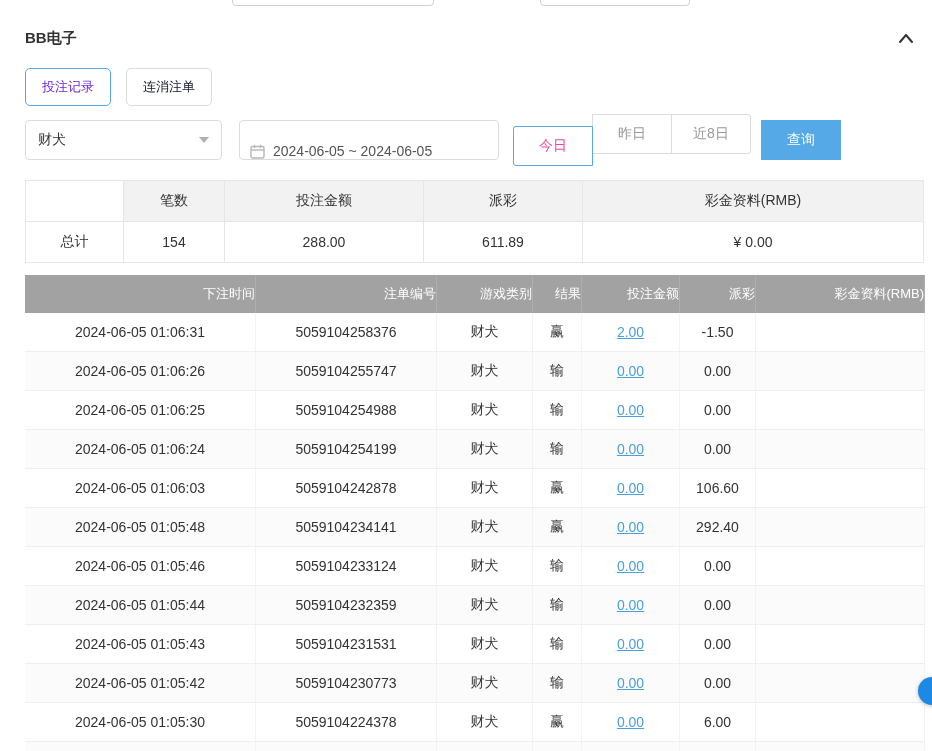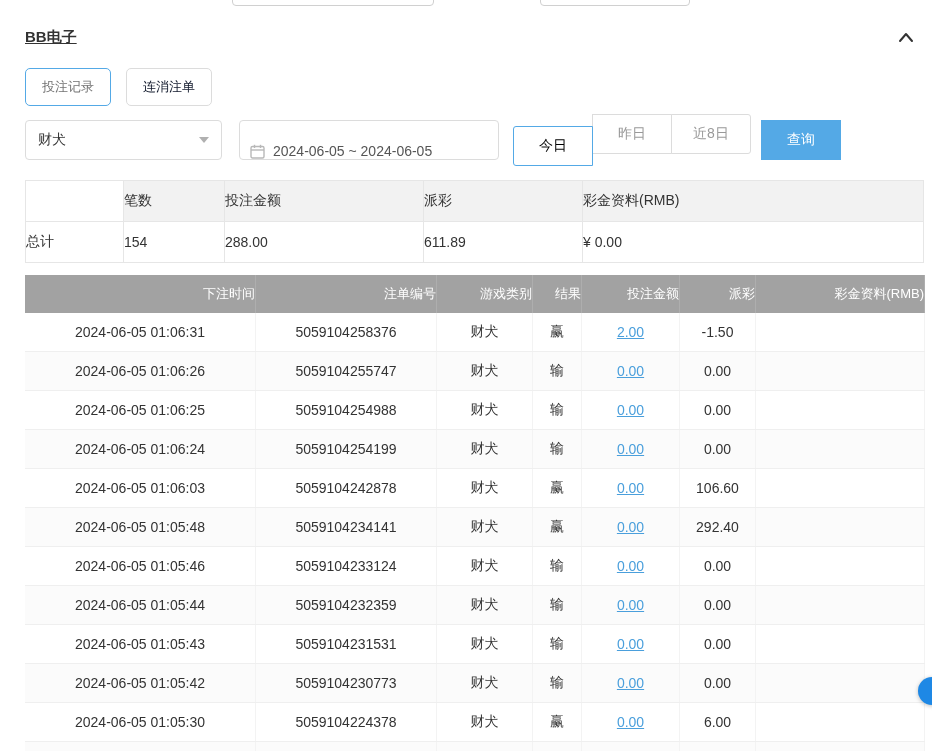--- a/index.html
+++ b/index.html
@@ -28,23 +28,22 @@
     border-radius: 4px;
     background: #fff;
   }
   .partial-1 { left: 232px; width: 200px; }
   .partial-2 { left: 540px; width: 148px; }
 
   
   .section-header {
     display: flex;
     justify-content: space-between;
-    align-items: center;
+    align-items: flex-end;
     height: 22px;
-    text-decoration: underline;
   }
   .page-title {
     font-size: 15px;
     font-weight: 700;
     margin: 0;
     color: #333;
   }
   .collapse-btn {
     width: 20px;
     height: 20px;
@@ -66,21 +65,21 @@
     padding: 9px 16px;
     background: #fff;
     border: 1px solid #dcdcdc;
     border-radius: 5px;
     color: #0f172a;
     cursor: pointer;
     font-family: inherit;
   }
   .tab.active {
     border-color: #54a9e6;
-    color: #737373;
+    color: #6d28d9;
     text-align: center;
   }
 
   
   .filter-row {
     margin-top: 14px;
     display: flex;
     align-items: center;
     height: 40px;
   }
@@ -134,21 +133,21 @@
     color: #999;
     font-size: 14px;
     cursor: pointer;
     margin-left: -1px;
     font-family: inherit;
   }
   .qbtn:first-child { margin-left: 0; border-radius: 3px 0 0 3px; }
   .qbtn:last-child { border-radius: 0 3px 3px 0; }
   .qbtn.active {
     border-color: #54a9e6;
-    color: #000000;
+    color: #ec4899;
     position: relative;
     z-index: 1;
     margin-top: 12px;
   }
   .search-btn {
     margin-left: 10px;
     width: 80px;
     height: 40px;
     background: #54a9e6;
     color: #fff;
@@ -162,21 +161,21 @@
   
   table { border-collapse: collapse; table-layout: fixed; }
   .summary-table {
     margin-top: 20px;
     width: 893px;
     font-size: 14px;
   }
   .summary-table th, .summary-table td {
     border: 1px solid #e6e6e6;
     height: 40px;
-    text-align: left;
+    text-align: center;
     font-weight: 400;
     padding: 0;
   }
   .summary-table th { background: #f2f2f2; color: #333; }
   .summary-table th.blank { background: #fff; }
   .summary-table .sw0 { width: 97px; }
   .summary-table .sw1 { width: 100px; }
   .summary-table .sw2 { width: 198px; }
   .summary-table .sw3 { width: 158px; }
   .summary-table .sw4 { width: 340px; }

